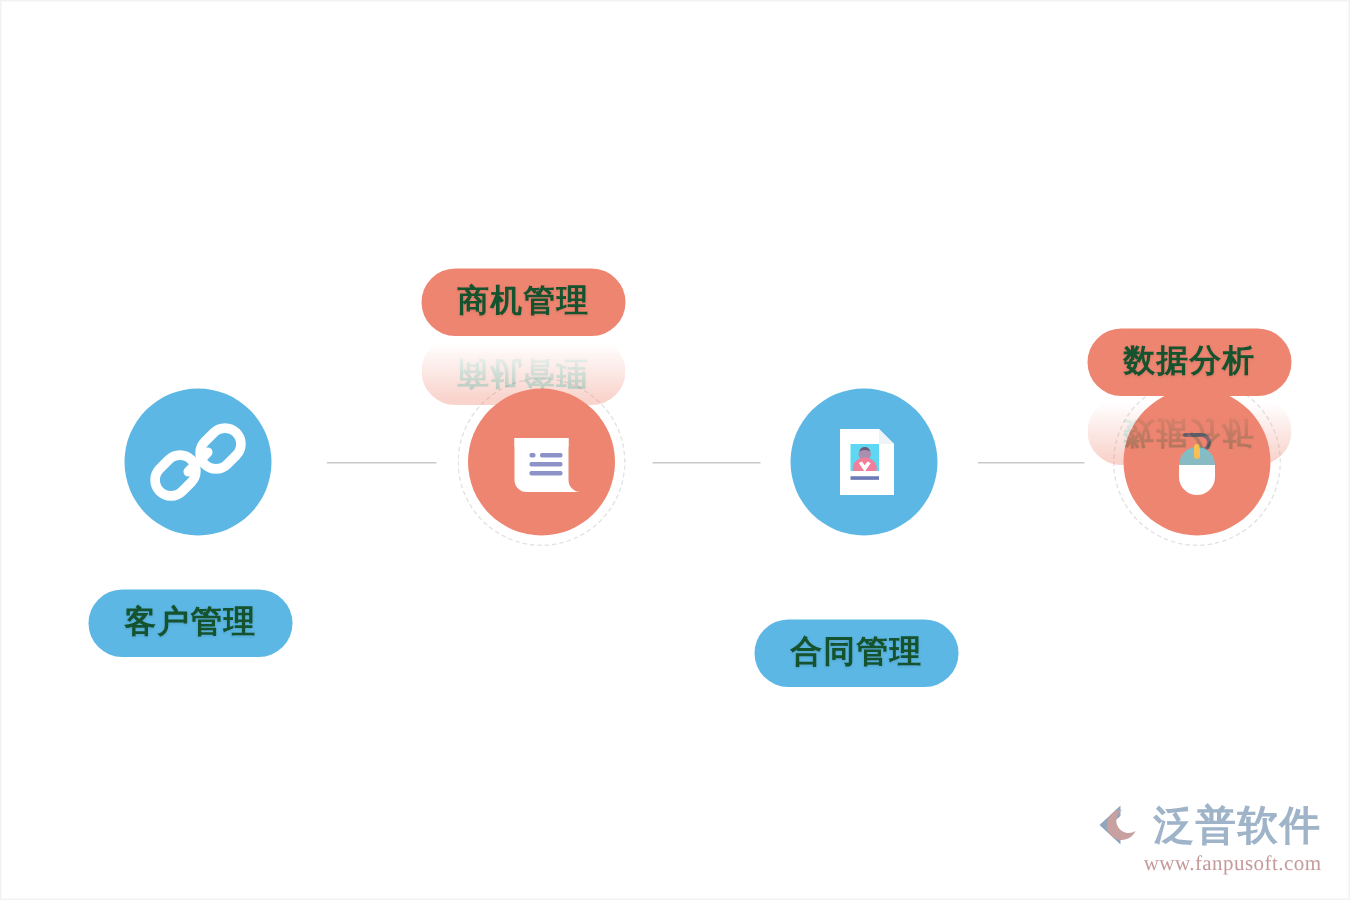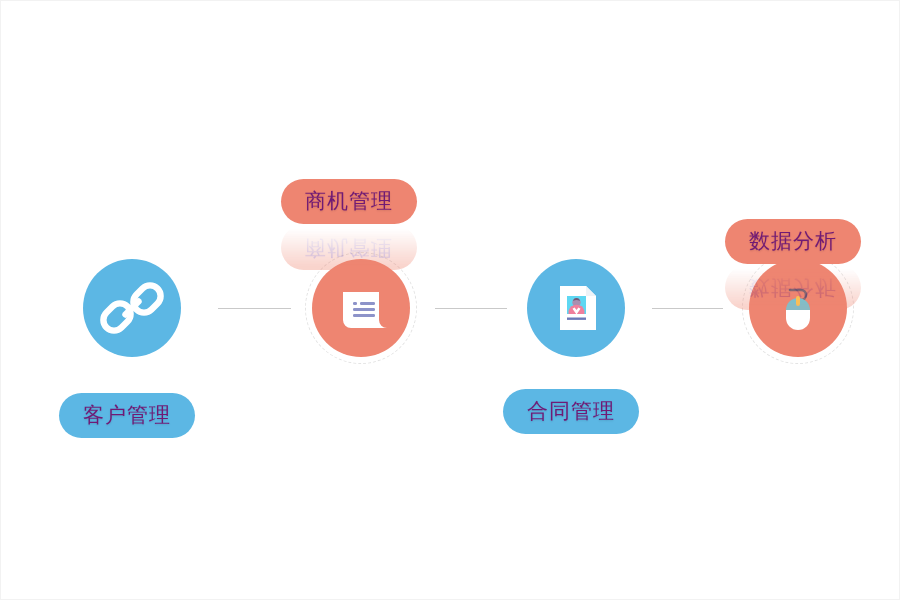--- a/index.html
+++ b/index.html
@@ -69,25 +69,25 @@
 
   .node .glyph { width: 64px; height: 64px; display: block; }
 
   
   .pill-wrap { position: absolute; }
 
   .pill {
     display: inline-block;
     border-radius: 28px;
     padding: 11px 24px 13px 24px;
-    color: #701a75;
+    color: #14532d;
     font-size: 21px;
     line-height: 1;
     letter-spacing: 1px;
-    font-weight: normal;
+    font-weight: bold;
     white-space: nowrap;
     text-shadow: 0 1px 2px rgba(0,0,0,0.12);
     text-align: right;
   }
   .pill.blue   { background: #5cb7e4; }
   .pill.salmon { background: #ee8571; }
 
   
   .reflection {
     position: relative;
@@ -96,21 +96,21 @@
     opacity: 0.42;
     -webkit-mask-image: linear-gradient(to top, rgba(0,0,0,0) 8%, rgba(0,0,0,0.85) 92%);
             mask-image: linear-gradient(to top, rgba(0,0,0,0) 8%, rgba(0,0,0,0.85) 92%);
     pointer-events: none;
     filter: blur(0.4px);
   }
 
   .pw-top-1 { left: 280px; top: 178px; }
   .pw-top-2 { left: 724px; top: 178px; margin-top: 40px; }
   .pw-bot-1 { left: 58px;  top: 392px; }
-  .pw-bot-2 { left: 502px; top: 388px; }
+  .pw-bot-2 { left: 502px; top: 412px; }
 
   
   #watermark {
     position: absolute;
     right: 18px;
     bottom: 14px;
     display: flex;
     flex-direction: column;
     align-items: flex-end;
     user-select: none;
@@ -194,14 +194,24 @@
       <rect x="30" y="20" width="4" height="10" rx="2" fill="#ffd94a"></rect>
     </svg>
   </div>
   <div class="pill-wrap pw-top-2">
     <div class="pill salmon">数据分析</div>
     <div class="reflection">
       <div class="pill salmon">数据分析</div>
     </div>
   </div>
 
+  <div id="watermark">
+    <div class="wm-row">
+      <svg width="34" height="30" viewBox="0 0 34 30">
+        <path d="M16 2 L2 15 L16 28 L16 21 L9 15 L16 9 Z" fill="#8fa6bd"></path>
+        <path d="M17 5 a10 10 0 1 0 9 14 a7.5 7.5 0 1 1 -9 -14 z" fill="#c9a0a0"></path>
+      </svg>
+      <span class="wm-text">泛普软件</span>
+    </div>
+    <div class="wm-url">www.fanpusoft.com</div>
+  </div>
 
 </div>
 
 </body></html>

